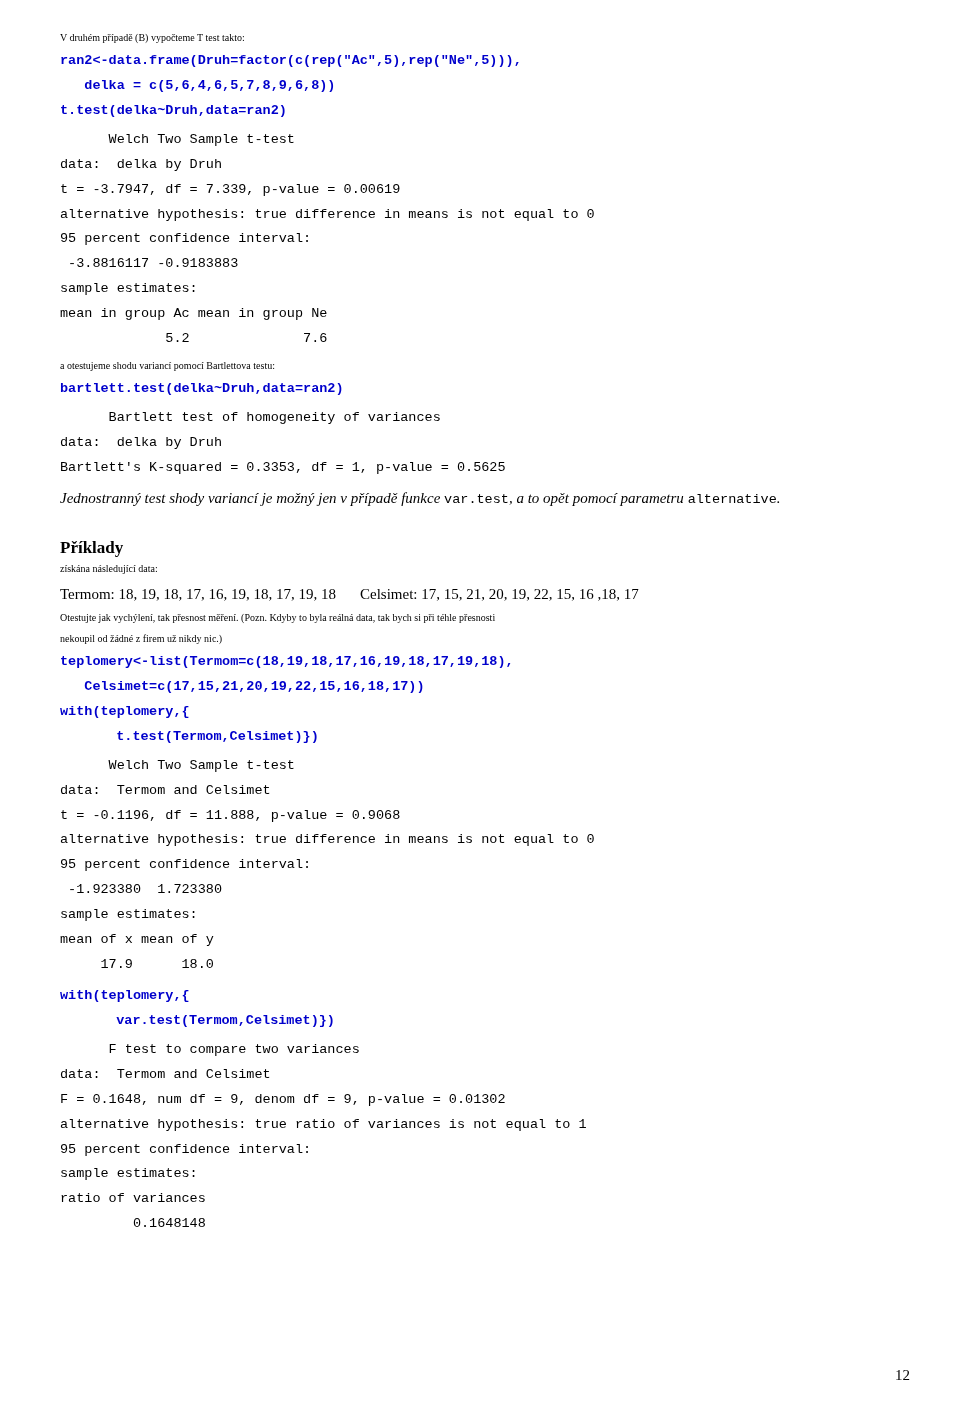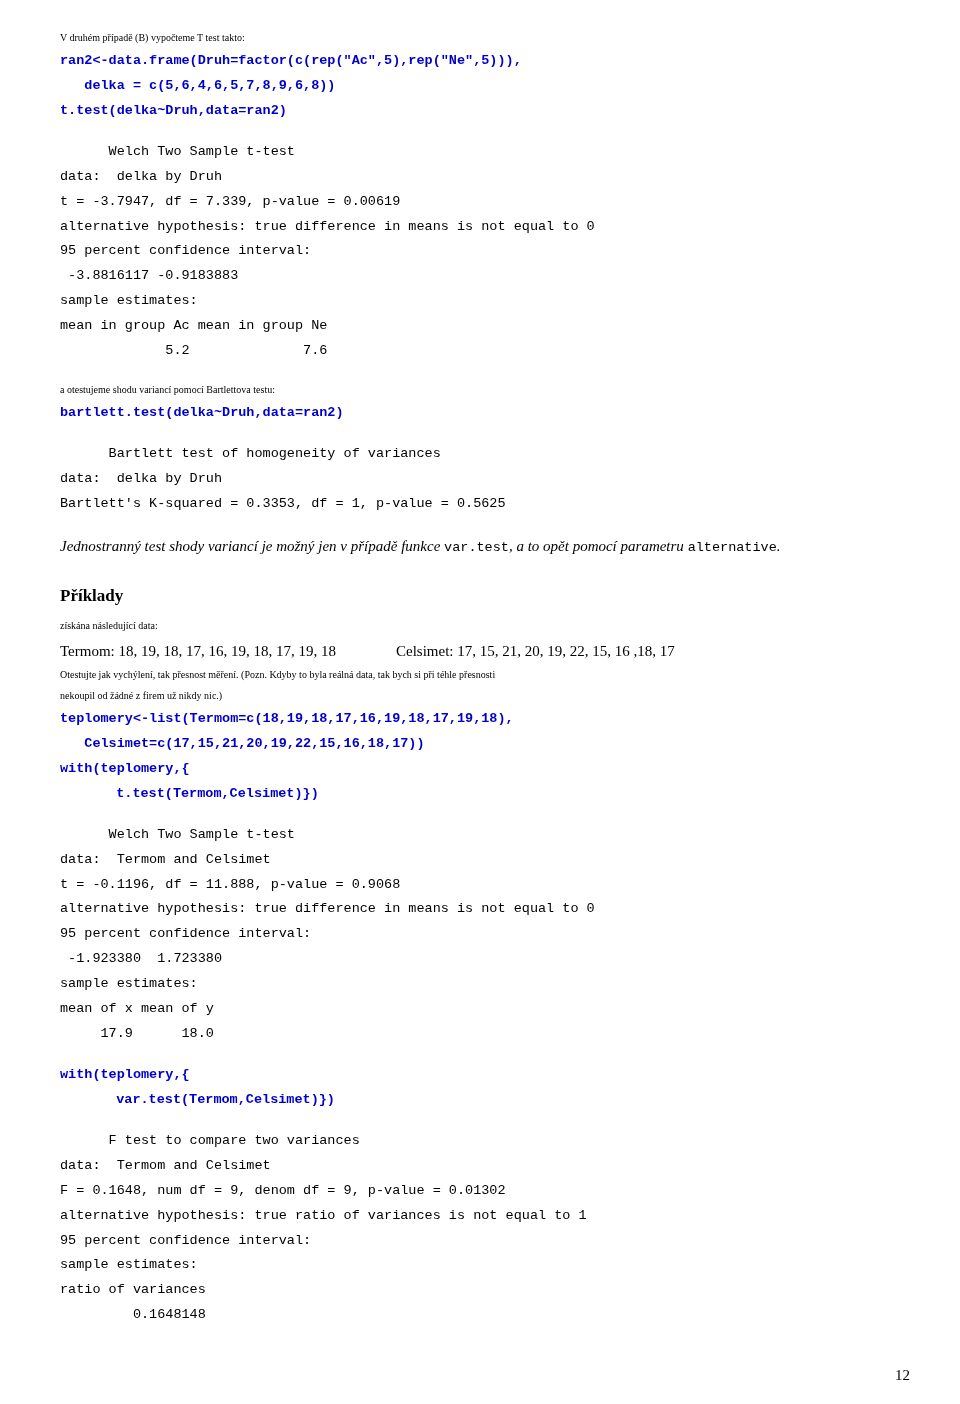--- a/index.html
+++ b/index.html
@@ -54,21 +54,21 @@
       font-family: 'Courier New', Courier, monospace;
       font-size: 13.5px;
       color: #000000;
     }
 
     .section-heading {
       font-family: 'Times New Roman', Times, serif;
       font-size: 17px;
       font-weight: bold;
       margin-top: 28px;
-      margin-bottom: 12px;
+      margin-bottom: 3px;
     }
 
     .italic-text {
       font-style: italic;
     }
 
     .page-number {
       position: absolute;
       bottom: 20px;
       right: 50px;
@@ -80,29 +80,29 @@
       margin-bottom: 2px;
     }
 
     .indented {
       padding-left: 40px;
     }
 
     .termom-celsimet-line {
       display: flex;
       flex-direction: row;
-      gap: 60px;
+      gap: 24px;
       font-family: 'Times New Roman', Times, serif;
       font-size: 15px;
       line-height: 1.6;
       margin-bottom: 4px;
     }
 
     .code-section {
-      margin: 20px 0;
+      margin: 8px 0;
       line-height: 1.55;
     }
 
     .separator {
       margin: 10px 0;
     }
   </style>
 </head>
 <body>
 

